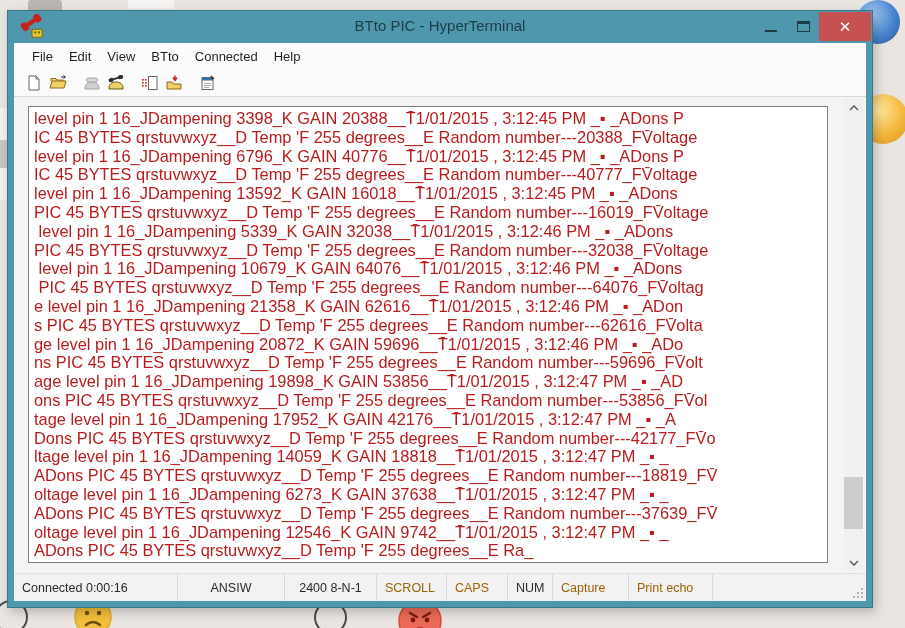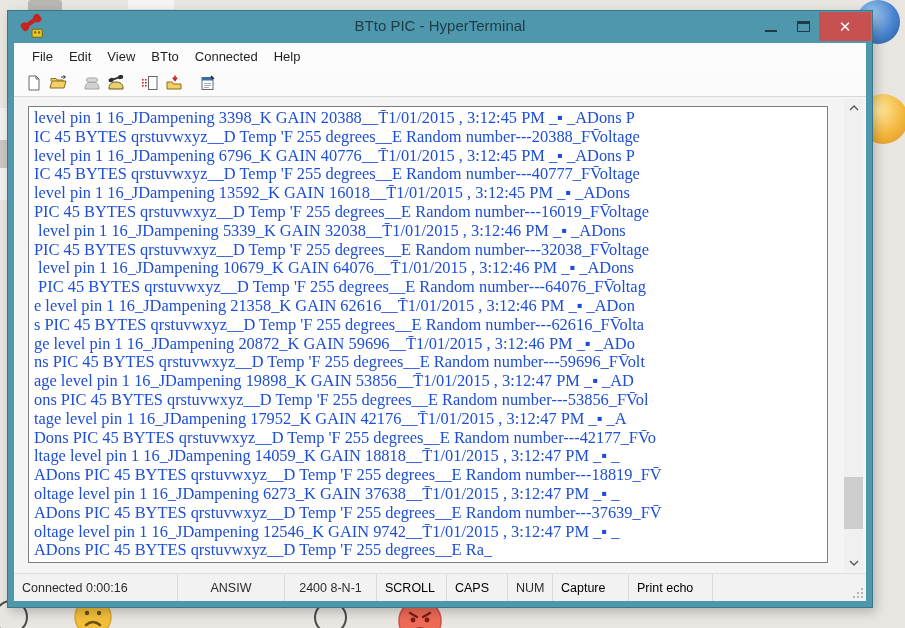--- a/index.html
+++ b/index.html
@@ -68,42 +68,42 @@
   .tb-gap { margin-left:10px; }
   .tb-btn.disabled { opacity:.9; }
   
   .content { flex:1 1 auto; position:relative; background:#f4f4f4; }
   .terminal {
     position:absolute; left:14px; top:9px; right:38px; bottom:10px;
     background:#fff; border:1px solid #7d7d7d; overflow:hidden; cursor:text;
   }
   .terminal pre {
     margin:0; padding:2px 0 0 5px;
-    font-family:Liberation Serif, serif;
-    font-size:16.4px; line-height:18.8px; color:#1d4ed8;
+    font-family:Liberation Sans, sans-serif;
+    font-size:16.4px; line-height:18.8px; color:#b91c1c;
     white-space:pre;
   }
   .scrollbar {
     position:absolute; top:2px; right:3px; bottom:2px; width:19px;
     background:#f0f0f0;
   }
   .sb-btn { position:absolute; left:0; right:0; height:17px; display:flex; align-items:center; justify-content:center; }
   .sb-up { top:0; } .sb-down { bottom:0; }
   .sb-thumb { position:absolute; left:0; right:0; top:378px; height:52px; background:#cdcdcd; }
   
   .statusbar {
     flex:0 0 28px; background:#f2f2f2; border-top:1px solid #e0e0e0;
     display:flex; align-items:stretch; font-size:12.5px; position:relative;
   }
   .cell {
     display:flex; align-items:center; padding:0 8px;
     border-right:1px solid #d9d9d9; color:#2b2b2b; white-space:nowrap;
   }
   .cell.center { justify-content:center; }
-  .cell.disabled { color:#000000; }
+  .cell.disabled { color:#a16207; }
   .c0{width:164px;} .c1{width:107px;} .c2{width:92px;} .c3{width:70px;}
   .c4{width:61px;} .c5{width:45px;} .c6{width:76px;} .c7{width:84px;text-align:center;}
   .cell-fill { flex:1; border-right:none; }
   .grip { position:absolute; right:3px; bottom:3px; width:10px; height:10px; }
   .grip i { position:absolute; width:2px; height:2px; background:#b5b5b5; }
   .grip i:nth-child(1){right:0;bottom:0;} .grip i:nth-child(2){right:4px;bottom:0;}
   .grip i:nth-child(3){right:0;bottom:4px;} .grip i:nth-child(4){right:8px;bottom:0;}
   .grip i:nth-child(5){right:0;bottom:8px;} .grip i:nth-child(6){right:4px;bottom:4px;}
 </style>
 </head>

